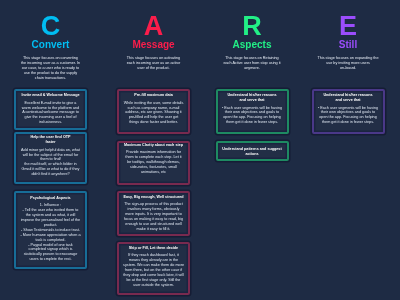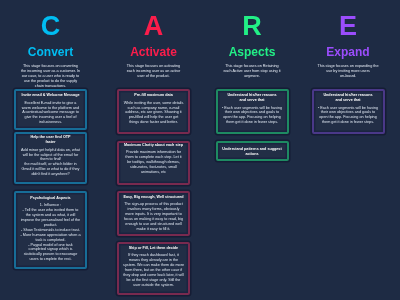--- a/index.html
+++ b/index.html
@@ -5,21 +5,21 @@
   html,body{margin:0;padding:0;}
   body{width:400px;height:300px;background:#1e2b44;overflow:hidden;
        font-family:"Liberation Sans",sans-serif;}
   .board{position:relative;width:400px;height:300px;}
   .col{position:absolute;top:0;display:flex;flex-direction:column;align-items:center;}
   #col0{left:14px;width:73px;}
   #col1{left:117px;width:73px;}
   #col2{left:215.5px;width:73px;}
   #col3{left:311.5px;width:73px;}
   .letter{font-weight:700;font-size:27px;line-height:20px;margin-top:16px;}
-  .stage{font-weight:700;font-size:12px;line-height:9px;margin-top:12px;}
+  .stage{font-weight:700;font-size:10px;line-height:9px;margin-top:4px;}
   .desc{font-size:3.75px;line-height:5px;color:#e8eef7;text-align:center;
         margin-top:7px;width:70px;height:25px;white-space:nowrap;}
   .card{position:absolute;left:0;width:73px;border-radius:2px;box-sizing:border-box;
         padding:2.2px 3.85px 4px;overflow:hidden;
         background:#222e46;border:2px solid;
         box-shadow:0 0 0 1.5px #151d35, inset 0 0 0 1.5px #1b2440;}
   .ct{font-weight:700;font-size:3.72px;line-height:4.9px;color:#ffffff;text-align:center;}
   .cb{font-size:3.75px;line-height:4.9px;color:#e0e8f3;text-align:center;margin-top:2.5px;}
   .cb p,.ct p,.desc p{margin:0;white-space:nowrap;}
 </style>
@@ -78,21 +78,21 @@
           <p>task is completed.</p>
           <p>- Paypal model of one task</p>
           <p>completed signup which is</p>
           <p>statistically proven to encourage</p>
           <p>users to cmplete the rest.</p>
         </div>
       </div>
     </div>
     <div class="col" id="col1">
       <div class="letter" style="color:#fb1d4b">A</div>
-      <div class="stage" style="color:#fb1d4b">Activate</div>
+      <div class="stage" style="color:#fb1d4b">Message</div>
       <div class="desc">
         <p>This stage focuses on activating</p>
         <p>each incoming user as an active</p>
         <p>user of the product.</p>
       </div>
       <div class="card" style="border-color:#782a4f;top:89px;height:44.5px;padding-top:2.2px">
         <div class="ct">
           <p>Pre-fill maximum data</p>
         </div>
         <div class="cb">
@@ -165,21 +165,21 @@
       </div>
       <div class="card" style="border-color:#1e8a62;top:140.7px;height:20.5px;padding-top:4.4px">
         <div class="ct">
           <p>Understand patterns and suggest</p>
           <p>actions</p>
         </div>
       </div>
     </div>
     <div class="col" id="col3">
       <div class="letter" style="color:#9b4dfc">E</div>
-      <div class="stage" style="color:#9b4dfc">Expand</div>
+      <div class="stage" style="color:#9b4dfc">Still</div>
       <div class="desc">
         <p>This stage focuses on expanding the</p>
         <p>use by inviting more users</p>
         <p>on-board.</p>
       </div>
       <div class="card" style="border-color:#4a3888;top:89px;height:45px;padding-top:2.2px">
         <div class="ct">
           <p>Understand his/her reasons</p>
           <p>and serve that</p>
         </div>

